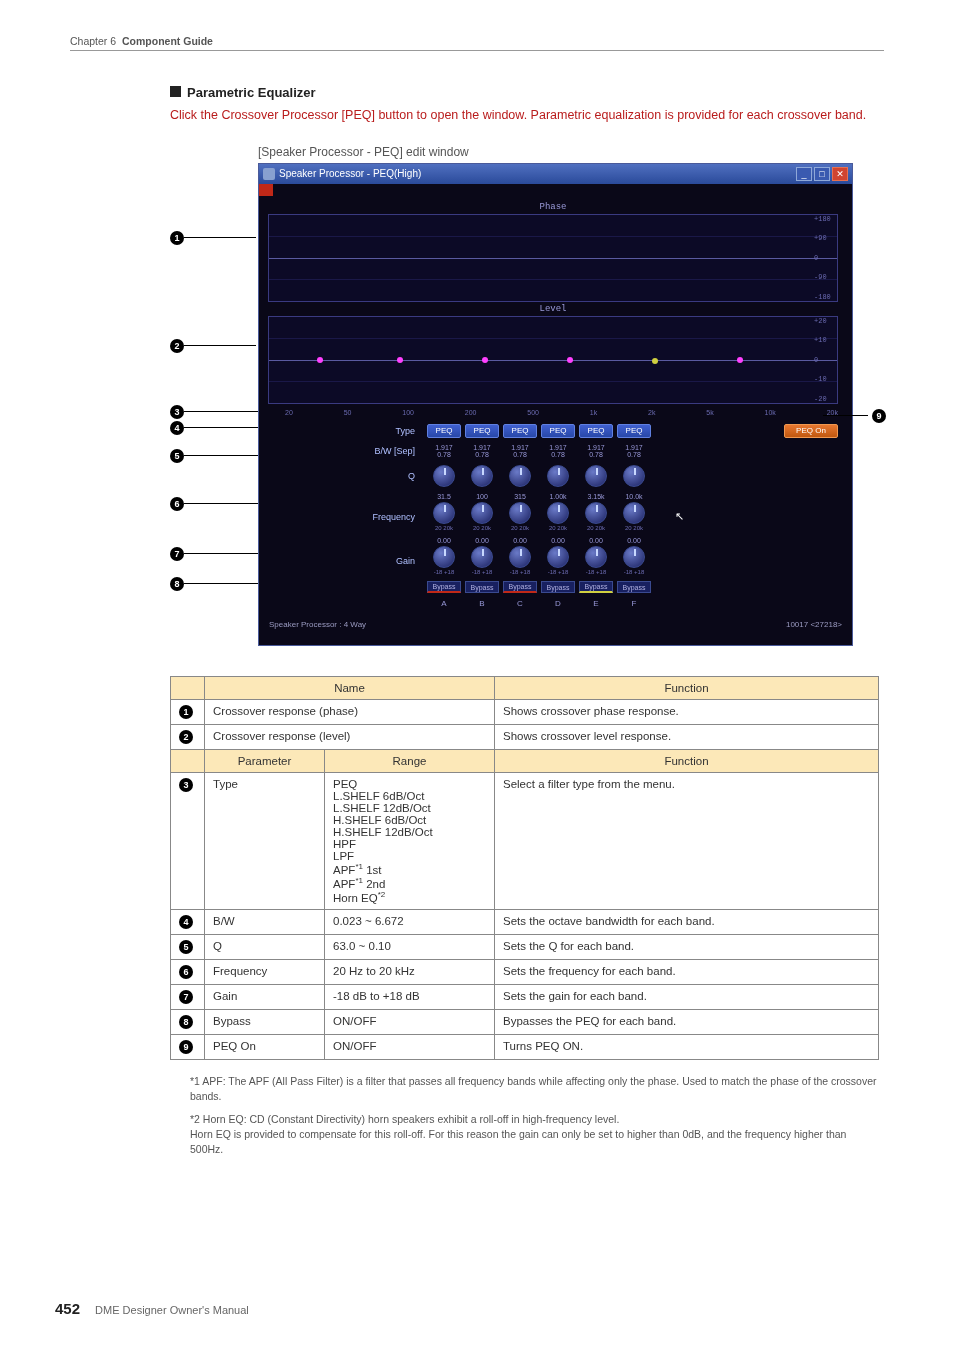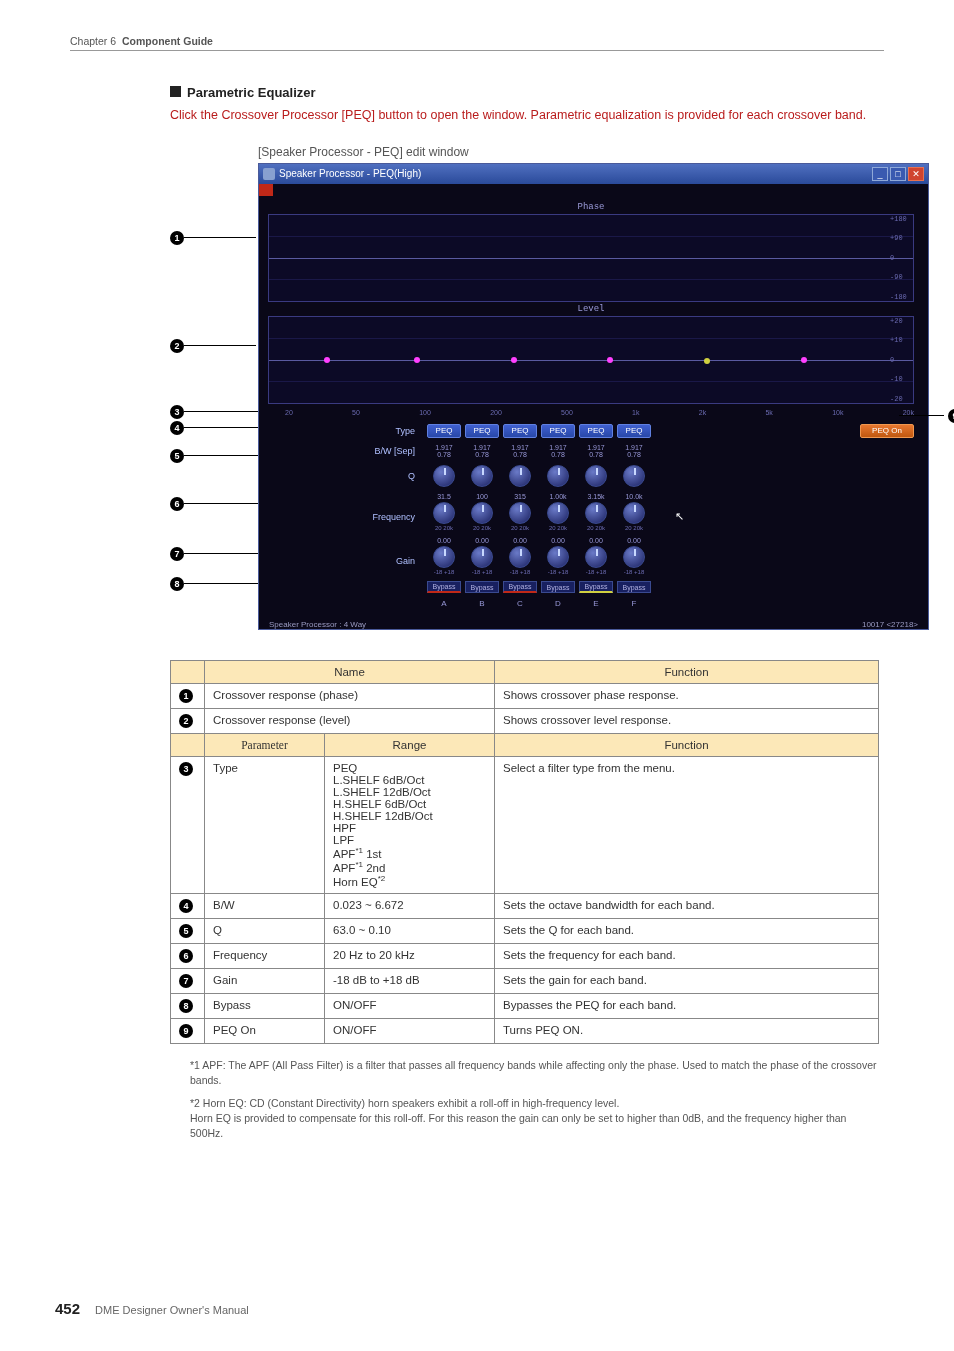--- a/index.html
+++ b/index.html
@@ -109,21 +109,21 @@
   }
   .callout-right .line {
     width: 45px;
     height: 1px;
     background: #000;
     margin-right: 4px;
   }
 
   .shot {
     margin-left: 88px;
-    width: 671px;
+    width: 595px;
     background: #0a0818;
     border: 1px solid #4a5a9a;
     position: relative;
   }
   .titlebar {
     height: 20px;
     background: linear-gradient(to bottom, #5070c0, #2a4a9a);
     display: flex;
     align-items: center;
     padding: 0 4px;
@@ -169,39 +169,39 @@
   .knob::after { content: ''; position: absolute; top: 2px; left: 48%; width: 2px; height: 7px; background: #c8d8ff; }
   .knob-sub { font-size: 6px; color: #6a6ab0; margin-top: 1px; white-space: nowrap; }
   .knob-val { font-size: 7px; color: #9898d8; text-align: center; }
   .freq-val { width: 34px; font-size: 7px; color: #9898d8; text-align: center; }
   .bypass-btn { width: 34px; height: 12px; background: #182060; border: 1px solid #3a4a90; font-size: 7px; color: #b0b0e0; display: flex; align-items: center; justify-content: center; }
   .bypass-btn.on-a { border-bottom: 2px solid #c02818; }
   .bypass-btn.on-b { border-bottom: 2px solid #d0d040; }
   .peq-on { width: 54px; height: 14px; background: linear-gradient(#e87830,#c05810); border: 1px solid #f09850; font-size: 8px; color: #fff; display: flex; align-items: center; justify-content: center; border-radius: 2px; }
   .band-lbl-row { display: flex; gap: 4px; }
   .band-lbl-row > div { width: 34px; text-align: center; color: #9898d8; font-size: 8px; }
-  .status { display: flex; justify-content: space-between; padding: 2px 10px 0; font-size: 8px; color: #9a9ac0; }
+  .status { display: flex; justify-content: space-between; padding: 2px 10px 16px; font-size: 8px; color: #9a9ac0; }
   .cursor { position: absolute; color: #fff; font-size: 11px; }
 
   
   table.param { width: 100%; border-collapse: collapse; margin-top: 4px; }
   table.param th, table.param td {
     border: 1px solid #888;
     padding: 5px 8px;
     font-size: 11.5px;
     vertical-align: top;
     text-align: left;
   }
   table.param th { background: #fce8b8; font-weight: normal; text-align: center; color: #333; }
   .row-num-cell { width: 34px; text-align: center; vertical-align: middle; }
   .row-num-cell .num {
     width: 14px; height: 14px; border-radius: 50%; background: #000; color: #fff;
     font-size: 9px; font-weight: bold; display: inline-flex; align-items: center; justify-content: center;
   }
-  .param-col { width: 120px; font-family: Liberation Serif, serif; }
+  .param-col { width: 120px; }
   .range-col { width: 170px; }
   sup { font-size: 8px; }
 
   .footnotes { margin-top: 14px; font-size: 10.5px; color: #555; line-height: 1.45; }
   .footnotes p { margin-bottom: 8px; margin-left: 20px; }
 
   .footer {
     position: absolute;
     bottom: 34px;
     left: 55px;

